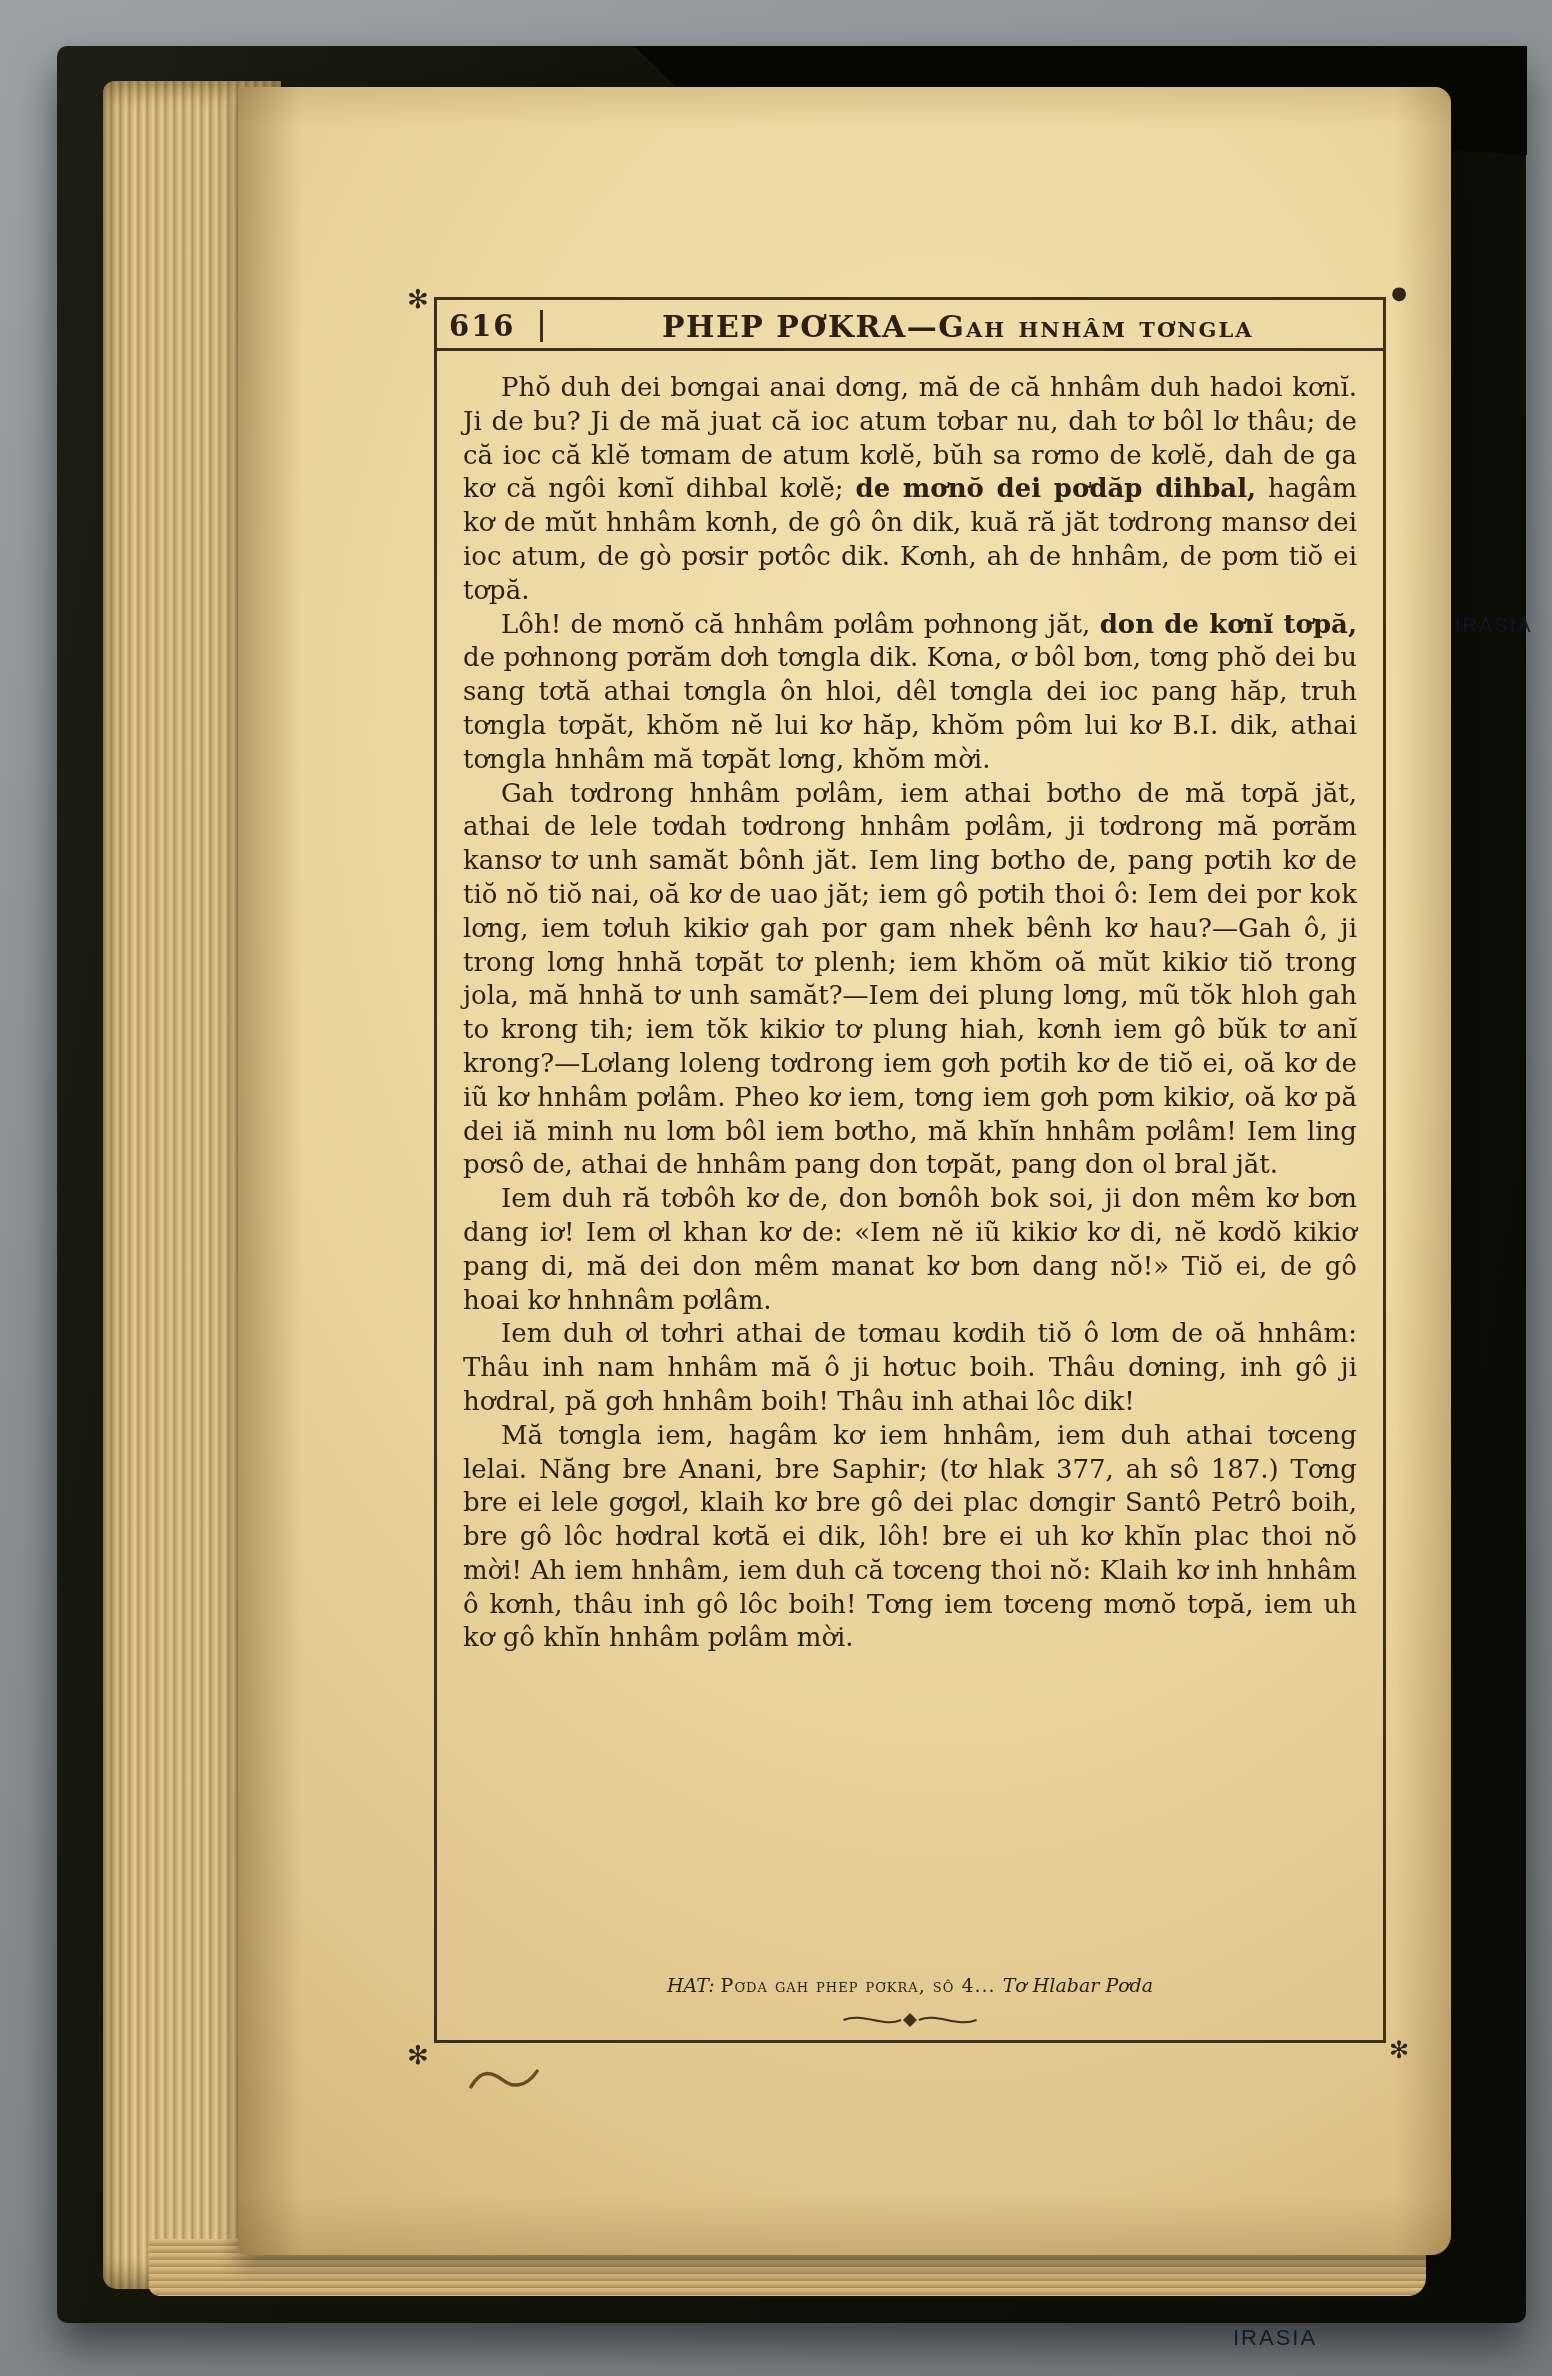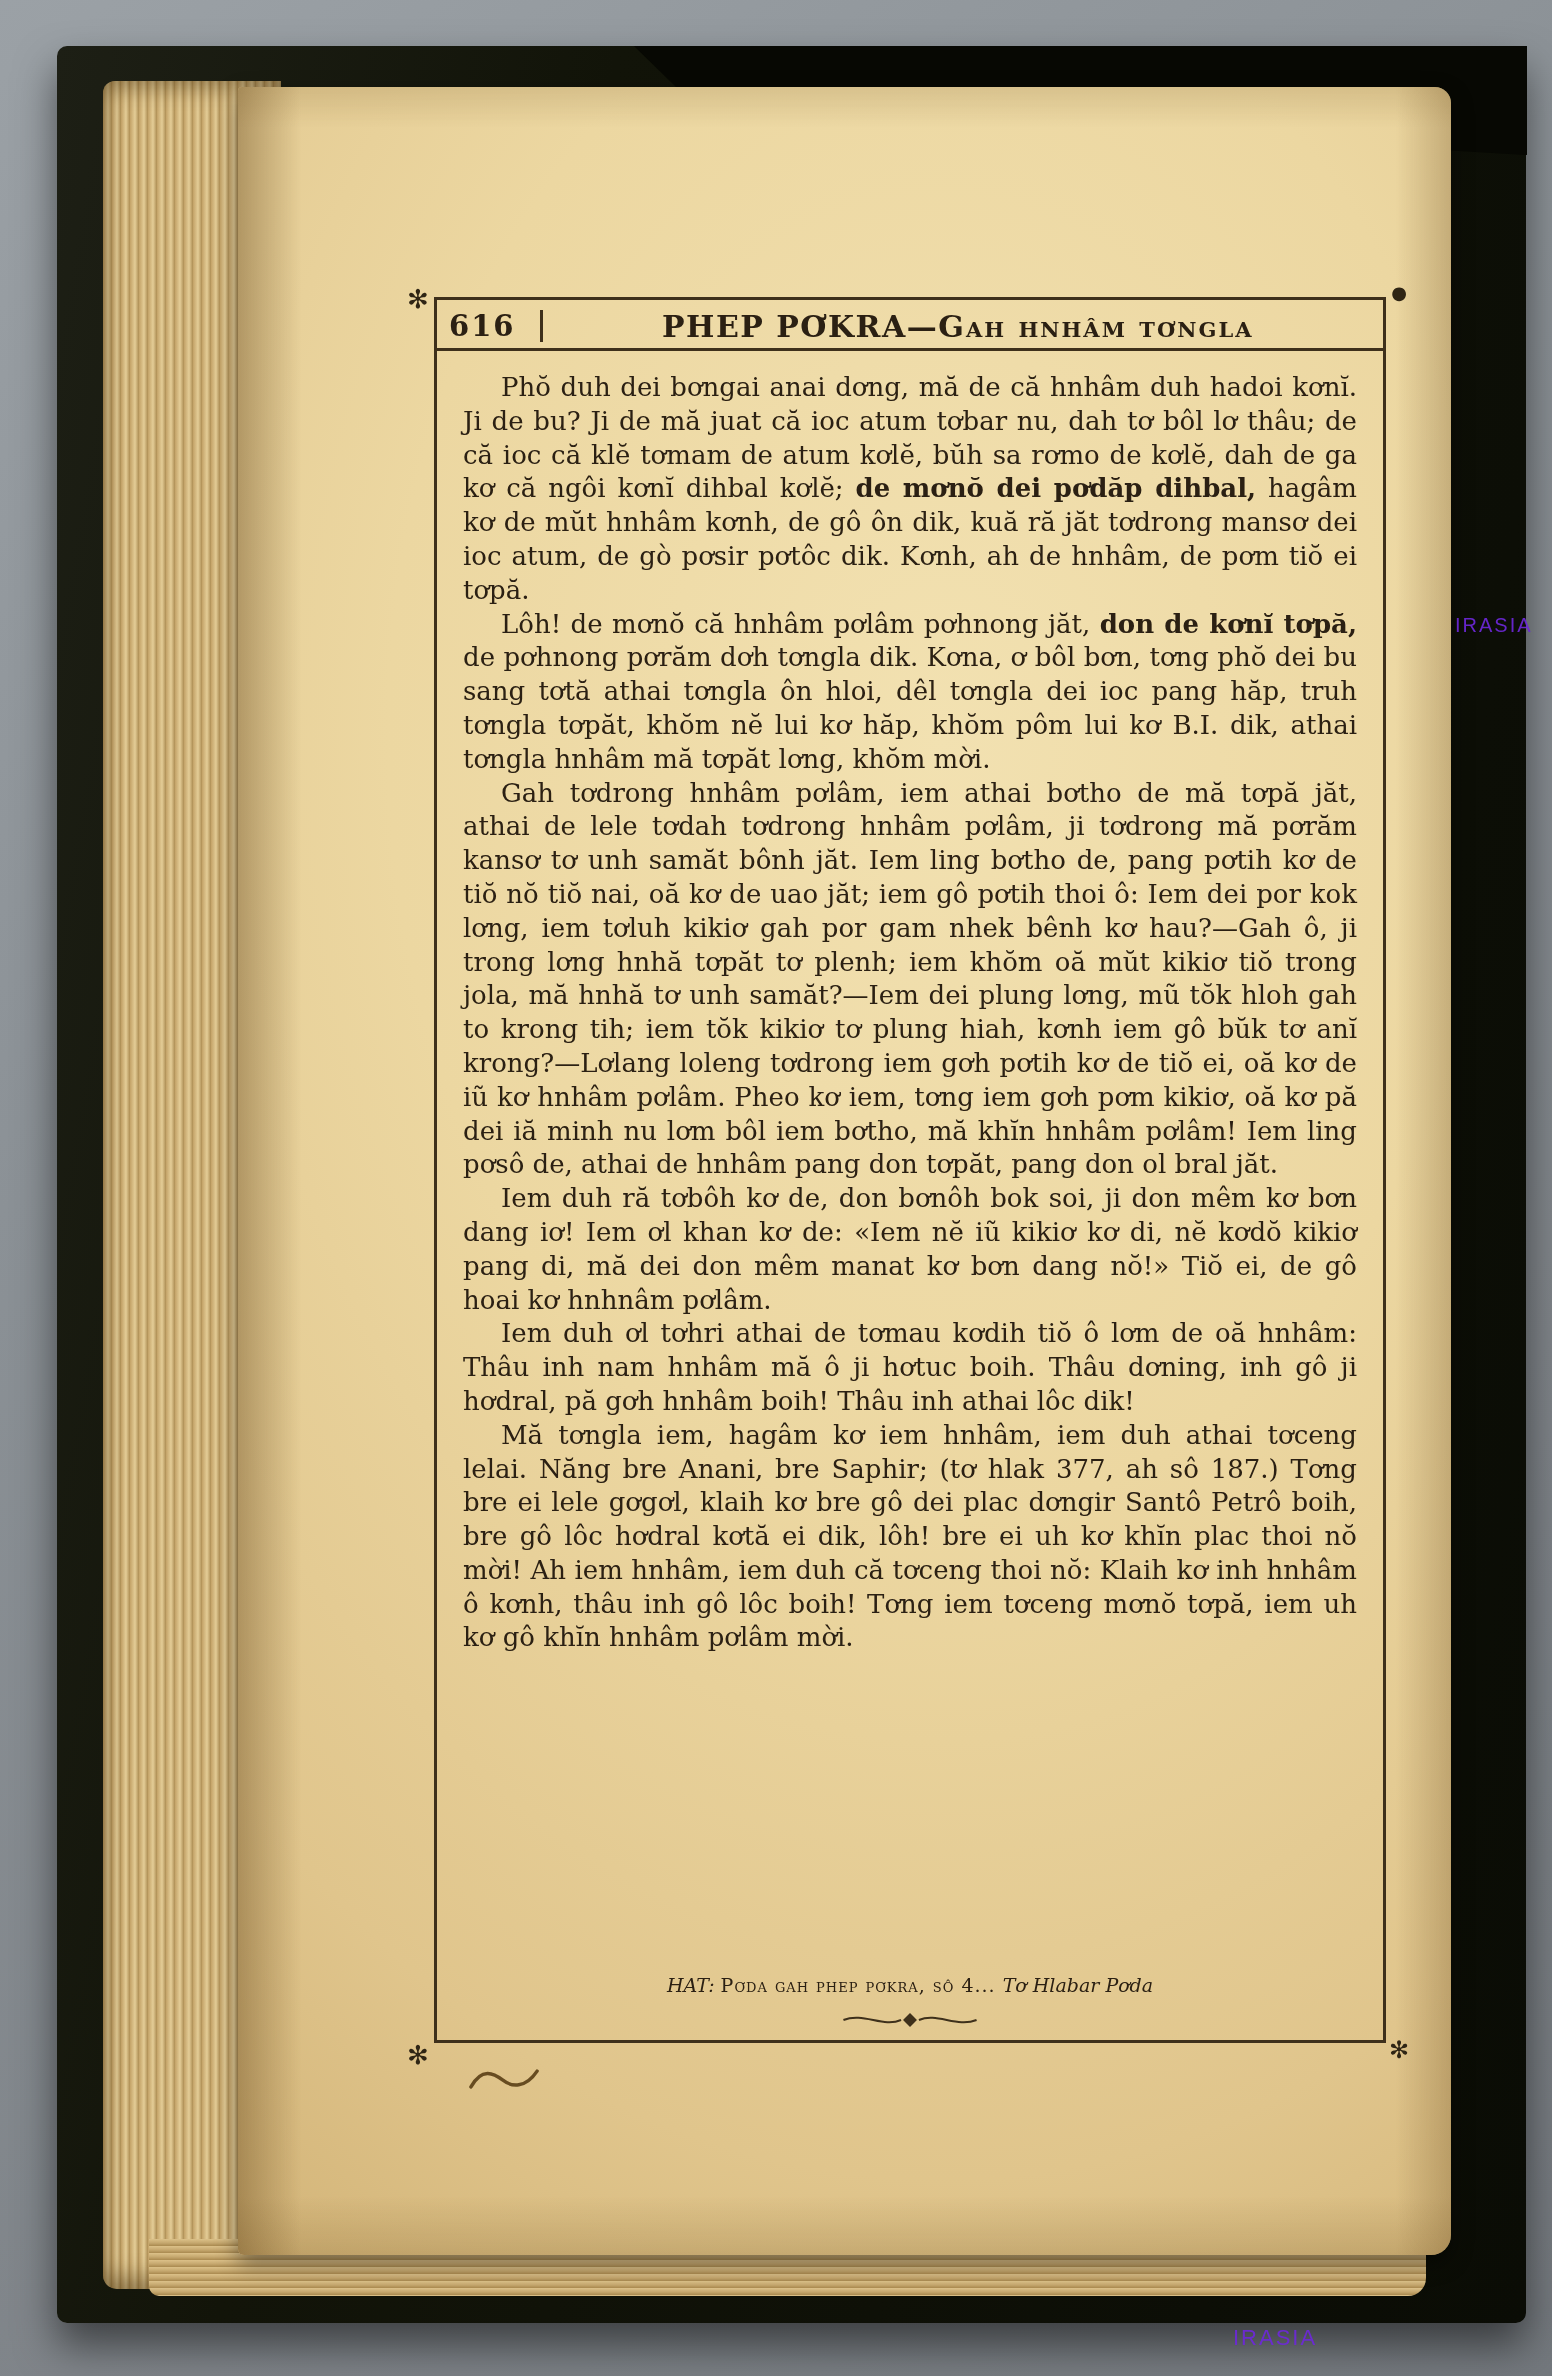--- a/index.html
+++ b/index.html
@@ -66,21 +66,21 @@
   .para.heading{text-indent:0;text-align:center;font-weight:bold;margin:24px 0 18px 0;font-size:25px;}
   .para .b{font-weight:bold;}
   .footer-line{
     position:absolute;left:0;right:0;bottom:44px;text-align:center;font-size:19px;white-space:nowrap;
   }
   .footer-line .i{font-style:italic;}
   .footer-line .sc{font-variant:small-caps;letter-spacing:1px;}
   .flourish{position:absolute;bottom:10px;left:50%;transform:translateX(-50%);}
   .pen-mark{position:absolute;left:228px;top:1974px;opacity:.85;}
   .watermark{
-    position:absolute;color:#6d28d9;font-family:"Liberation Sans",sans-serif;
+    position:absolute;color:#0f172a;font-family:"Liberation Sans",sans-serif;
     font-size:20px;letter-spacing:2px;opacity:.92;
   }
   .wm-top{left:1455px;top:614px;}
   .wm-bottom{left:1233px;top:2325px;font-size:22px;}
 </style>
 </head>
 <body>
 
 <div class="scene">
 

